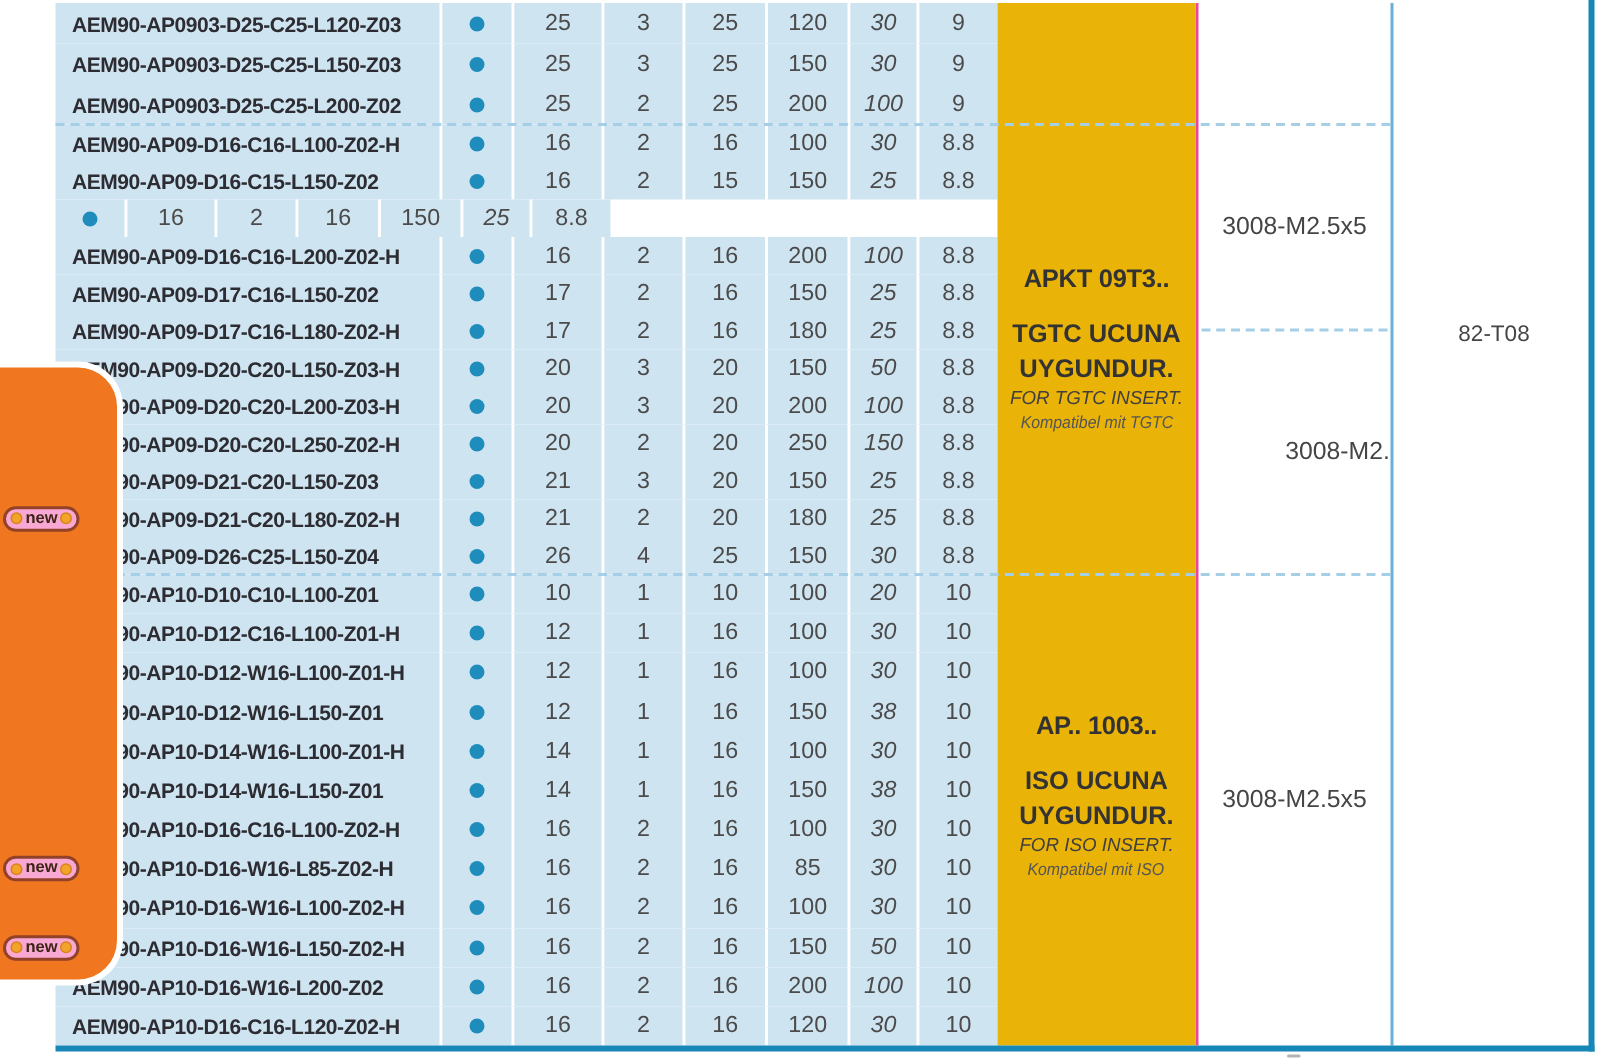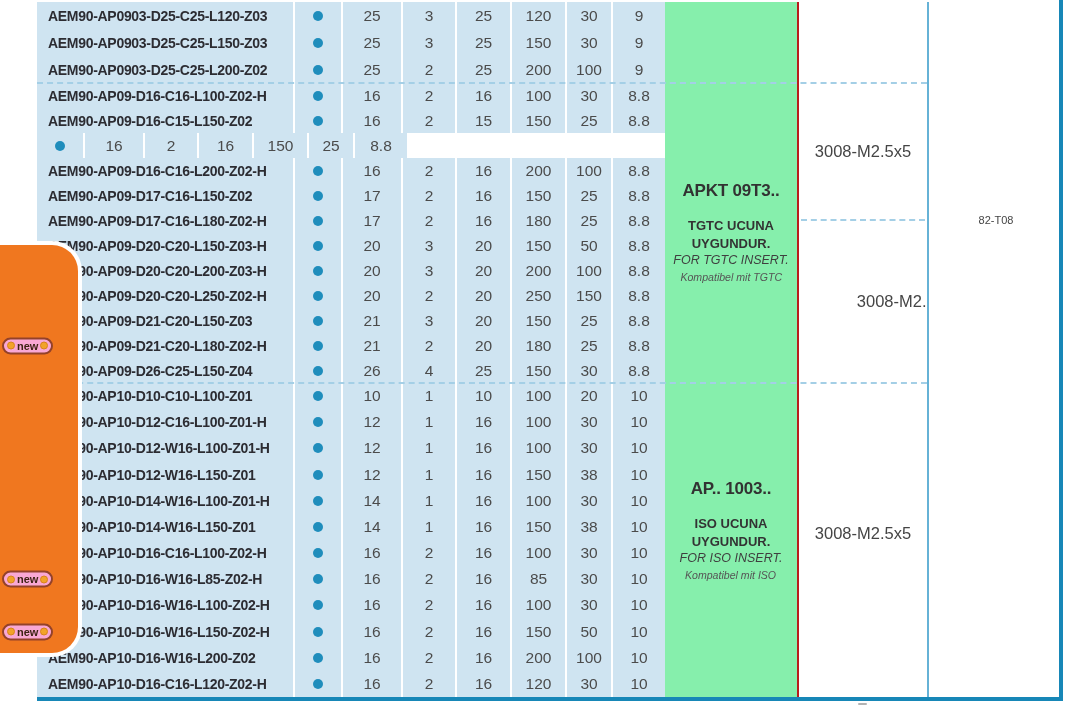--- a/index.html
+++ b/index.html
@@ -14,48 +14,48 @@
   .g2{height:314px;}
   .row{flex:1;display:flex;position:relative;}
   .cell{background:#cfe4f1;border-right:2px solid #ffffff;box-sizing:border-box;
         display:flex;align-items:center;}
   .c-code{width:258px;justify-content:flex-start;padding-left:11px;
           font-weight:bold;font-size:14px;letter-spacing:-0.3px;color:#2c2c32;}
   .c-dot{width:48px;justify-content:center;}
   .dot{width:10px;height:10px;border-radius:50%;background:#1f8dbc;display:block;}
   .c-num{justify-content:center;font-size:15.5px;color:#4b4b4b;}
   .c-v0{width:60px;}.c-v1{width:54px;}.c-v2{width:55px;}.c-v3{width:55px;}
-  .c-v4{width:46px;}.c-v5{width:52px;border-right:none;}
+  .c-v4{width:46px;font-style:italic;}.c-v5{width:52px;border-right:none;}
   
   .dash{position:absolute;height:0;border-top:2px dashed #a4cfe6;z-index:2;}
   .dash-1{left:0;top:80px;width:890px;}
   .dash-2{left:0;top:380px;width:890px;}
   
-  .insert-col{position:absolute;left:628px;top:0;width:132px;height:695px;background:#86efac;}
+  .insert-col{position:absolute;left:628px;top:0;width:132px;height:695px;background:#eab308;}
   .insert-cell{position:absolute;left:0;width:100%;display:flex;flex-direction:column;
                align-items:center;justify-content:center;text-align:center;}
   .insert-cell.icg2{top:81px;height:300px;}
   .insert-cell.icg3{top:381px;height:314px;padding-bottom:18px;box-sizing:border-box;}
   .insert-title{font-size:17px;font-weight:bold;color:#323232;margin-bottom:16px;letter-spacing:-0.2px;}
-  .insert-b{font-size:13px;font-weight:bold;color:#333;line-height:1.35;}
+  .insert-b{font-size:17px;font-weight:bold;color:#333;line-height:1.35;}
   .insert-i{font-size:12.5px;font-style:italic;color:#3f3f3f;line-height:1.35;}
   .insert-i2{font-size:11.5px;font-style:italic;color:#555;line-height:1.4;
              transform:scaleX(.92);transform-origin:center;}
   .screw-col{position:absolute;left:760px;top:0;width:130px;height:695px;background:#fff;
-             border-left:2px solid #b91c1c;box-sizing:border-box;}
+             border-left:2px solid #ec4899;box-sizing:border-box;}
   .screw-cell{position:absolute;left:0;width:100%;display:flex;align-items:center;
               justify-content:center;font-size:16.5px;color:#454545;}
   .sc1{top:81px;height:137px;}
   .sc2{top:218px;height:163px;margin-left:42px;}
   .sc3{top:381px;height:300px;}
   .screw-dash{left:2px;top:217px;width:124px;}
   .torx-col{position:absolute;left:890px;top:0;width:136px;height:695px;background:#fff;
             border-left:2px solid #66b2d6;box-sizing:border-box;display:flex;
             justify-content:center;align-items:flex-start;padding-top:212px;}
-  .torx-val{font-size:11px;color:#454545;}
+  .torx-val{font-size:15px;color:#454545;}
   
   .border-right{position:absolute;left:1059px;top:0;width:4px;height:701px;background:#1787b7;z-index:6;}
   .border-bottom{position:absolute;left:37px;top:697px;width:1026px;height:4px;background:#1787b7;z-index:6;}
   
   .orange-bar{position:absolute;left:0;top:245px;width:78px;height:408px;background:#f0771f;
               border-radius:0 26px 26px 0;box-shadow:0 0 0 4px #ffffff;z-index:5;}
   
   .new-badge{position:absolute;left:-35px;top:50%;transform:translateY(-50%);z-index:10;
              display:inline-flex;align-items:center;gap:2px;padding:1px 3px;
              background:#f9a8d4;border:2px solid #93422a;border-radius:11px;}

